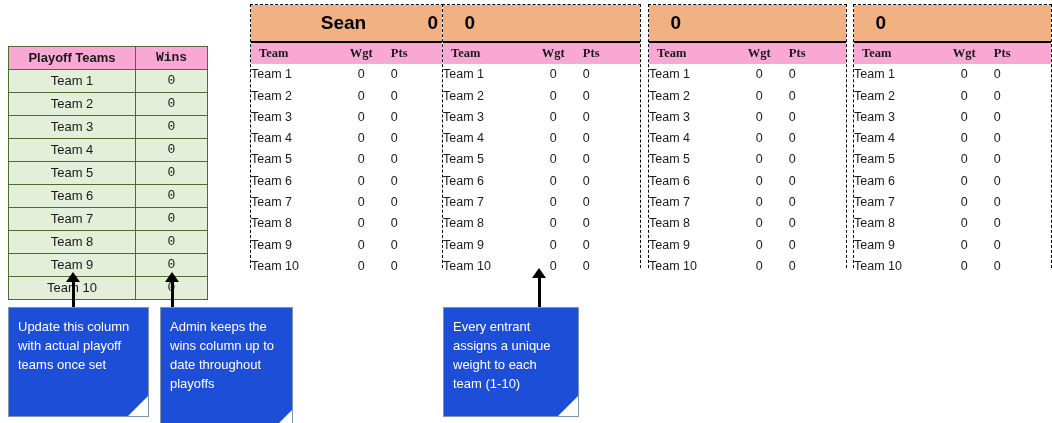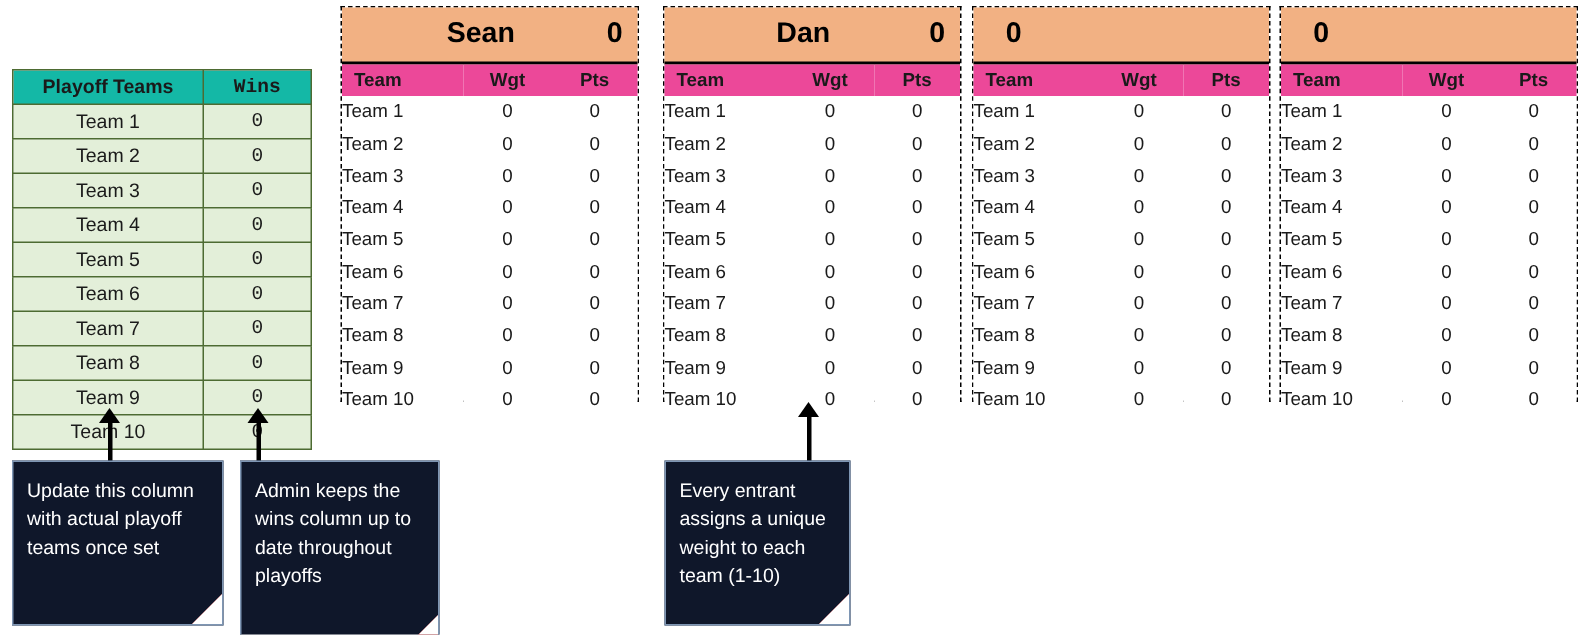--- a/index.html
+++ b/index.html
@@ -26,21 +26,21 @@
   }
   .playoff-table th,
   .playoff-table td {
     border: 1px solid #4d6b32;
     height: 22px;
     font-size: 13px;
     padding: 0;
     line-height: 22px;
   }
   .playoff-table th {
-    background: #14b8a6;
+    background: #f9a8d4;
     color: #1a1a1a;
     font-weight: bold;
     text-align: center;
   }
   .playoff-table td {
     background: #e3efd9;
     color: #1a1a1a;
     text-align: center;
     font-weight: normal;
   }
@@ -50,21 +50,21 @@
   
   .entrant-card {
     position: absolute;
     top: 4px;
     width: 199px;
     height: 264px;
     border: 1px dashed #000000;
     box-sizing: border-box;
     background: #ffffff;
   }
-  .entrant-card.card-0 { left: 227px; }
+  .entrant-card.card-0 { left: 250px; }
   .entrant-card.card-1 { left: 442px; }
   .entrant-card.card-2 { left: 648px; }
   .entrant-card.card-3 { left: 853px; }
 
   .entrant-title-row {
     display: flex;
     align-items: center;
     height: 38px;
     background: #f2b183;
     border-bottom: 2px solid #000000;
@@ -94,37 +94,38 @@
   }
   .entrant-table th,
   .entrant-table td {
     font-size: 12.5px;
     height: 21.3px;
     line-height: 21.3px;
     padding: 0;
     border: none;
   }
   .entrant-table th {
-    background: #ec4899;
+    background: #f9a8d4;
     color: #1a1a1a;
     font-weight: bold;
+    font-family: Liberation Serif, serif;
   }
   .entrant-table td {
     background: #ffffff;
     color: #1a1a1a;
   }
   .et-team  { width: 41%; text-align: left;   padding-left: 8px; box-sizing: border-box; }
   .et-wgt   { width: 30%; text-align: center; }
-  .et-pts   { width: 29%; text-align: center; padding-right: 6px; box-sizing: border-box; }
+  .et-pts   { width: 29%; text-align: left; padding-right: 6px; box-sizing: border-box; }
   .entrant-table th.et-team { padding-left: 8px; }
 
   
   .note {
     position: absolute;
-    background: #0f172a;
+    background: #1d4ed8;
     border: 1px solid #7e96b4;
     box-sizing: border-box;
     color: #ffffff;
     font-size: 13px;
     line-height: 19px;
     font-weight: normal;
     padding: 9px 10px 0 9px;
     overflow: hidden;
   }
   .note-fold {
@@ -140,21 +141,21 @@
     position: absolute;
     right: -1px;
     bottom: -1px;
     width: 0;
     height: 0;
     border-right: 22px solid #ffffff;
     border-top: 22px solid transparent;
   }
   .note-0 { left: 8px;   top: 307px; width: 141px; height: 110px; }
   .note-1 { left: 160px; top: 307px; width: 133px; height: 124px; }
-  .note-2 { left: 443px; top: 307px; width: 124px; height: 110px; }
+  .note-2 { left: 443px; top: 307px; width: 136px; height: 110px; }
 
   
   .arrow {
     position: absolute;
     width: 14px;
   }
   .arrow .shaft {
     position: absolute;
     left: 6px;
     width: 2.5px;
@@ -293,21 +294,20 @@
           <tr>
             <td class="et-team">Team 10</td>
             <td class="et-wgt">0</td>
             <td class="et-pts">0</td>
           </tr>
         </tbody>
       </table>
     </div>
     <div class="entrant-card card-1">
       <div class="entrant-title-row">
-        <div class="entrant-name">Dan</div>
         <div class="entrant-score">0</div>
       </div>
       <table class="entrant-table">
         <thead>
           <tr>
             <th class="et-team">Team</th>
             <th class="et-wgt">Wgt</th>
             <th class="et-pts">Pts</th>
           </tr>
         </thead>

